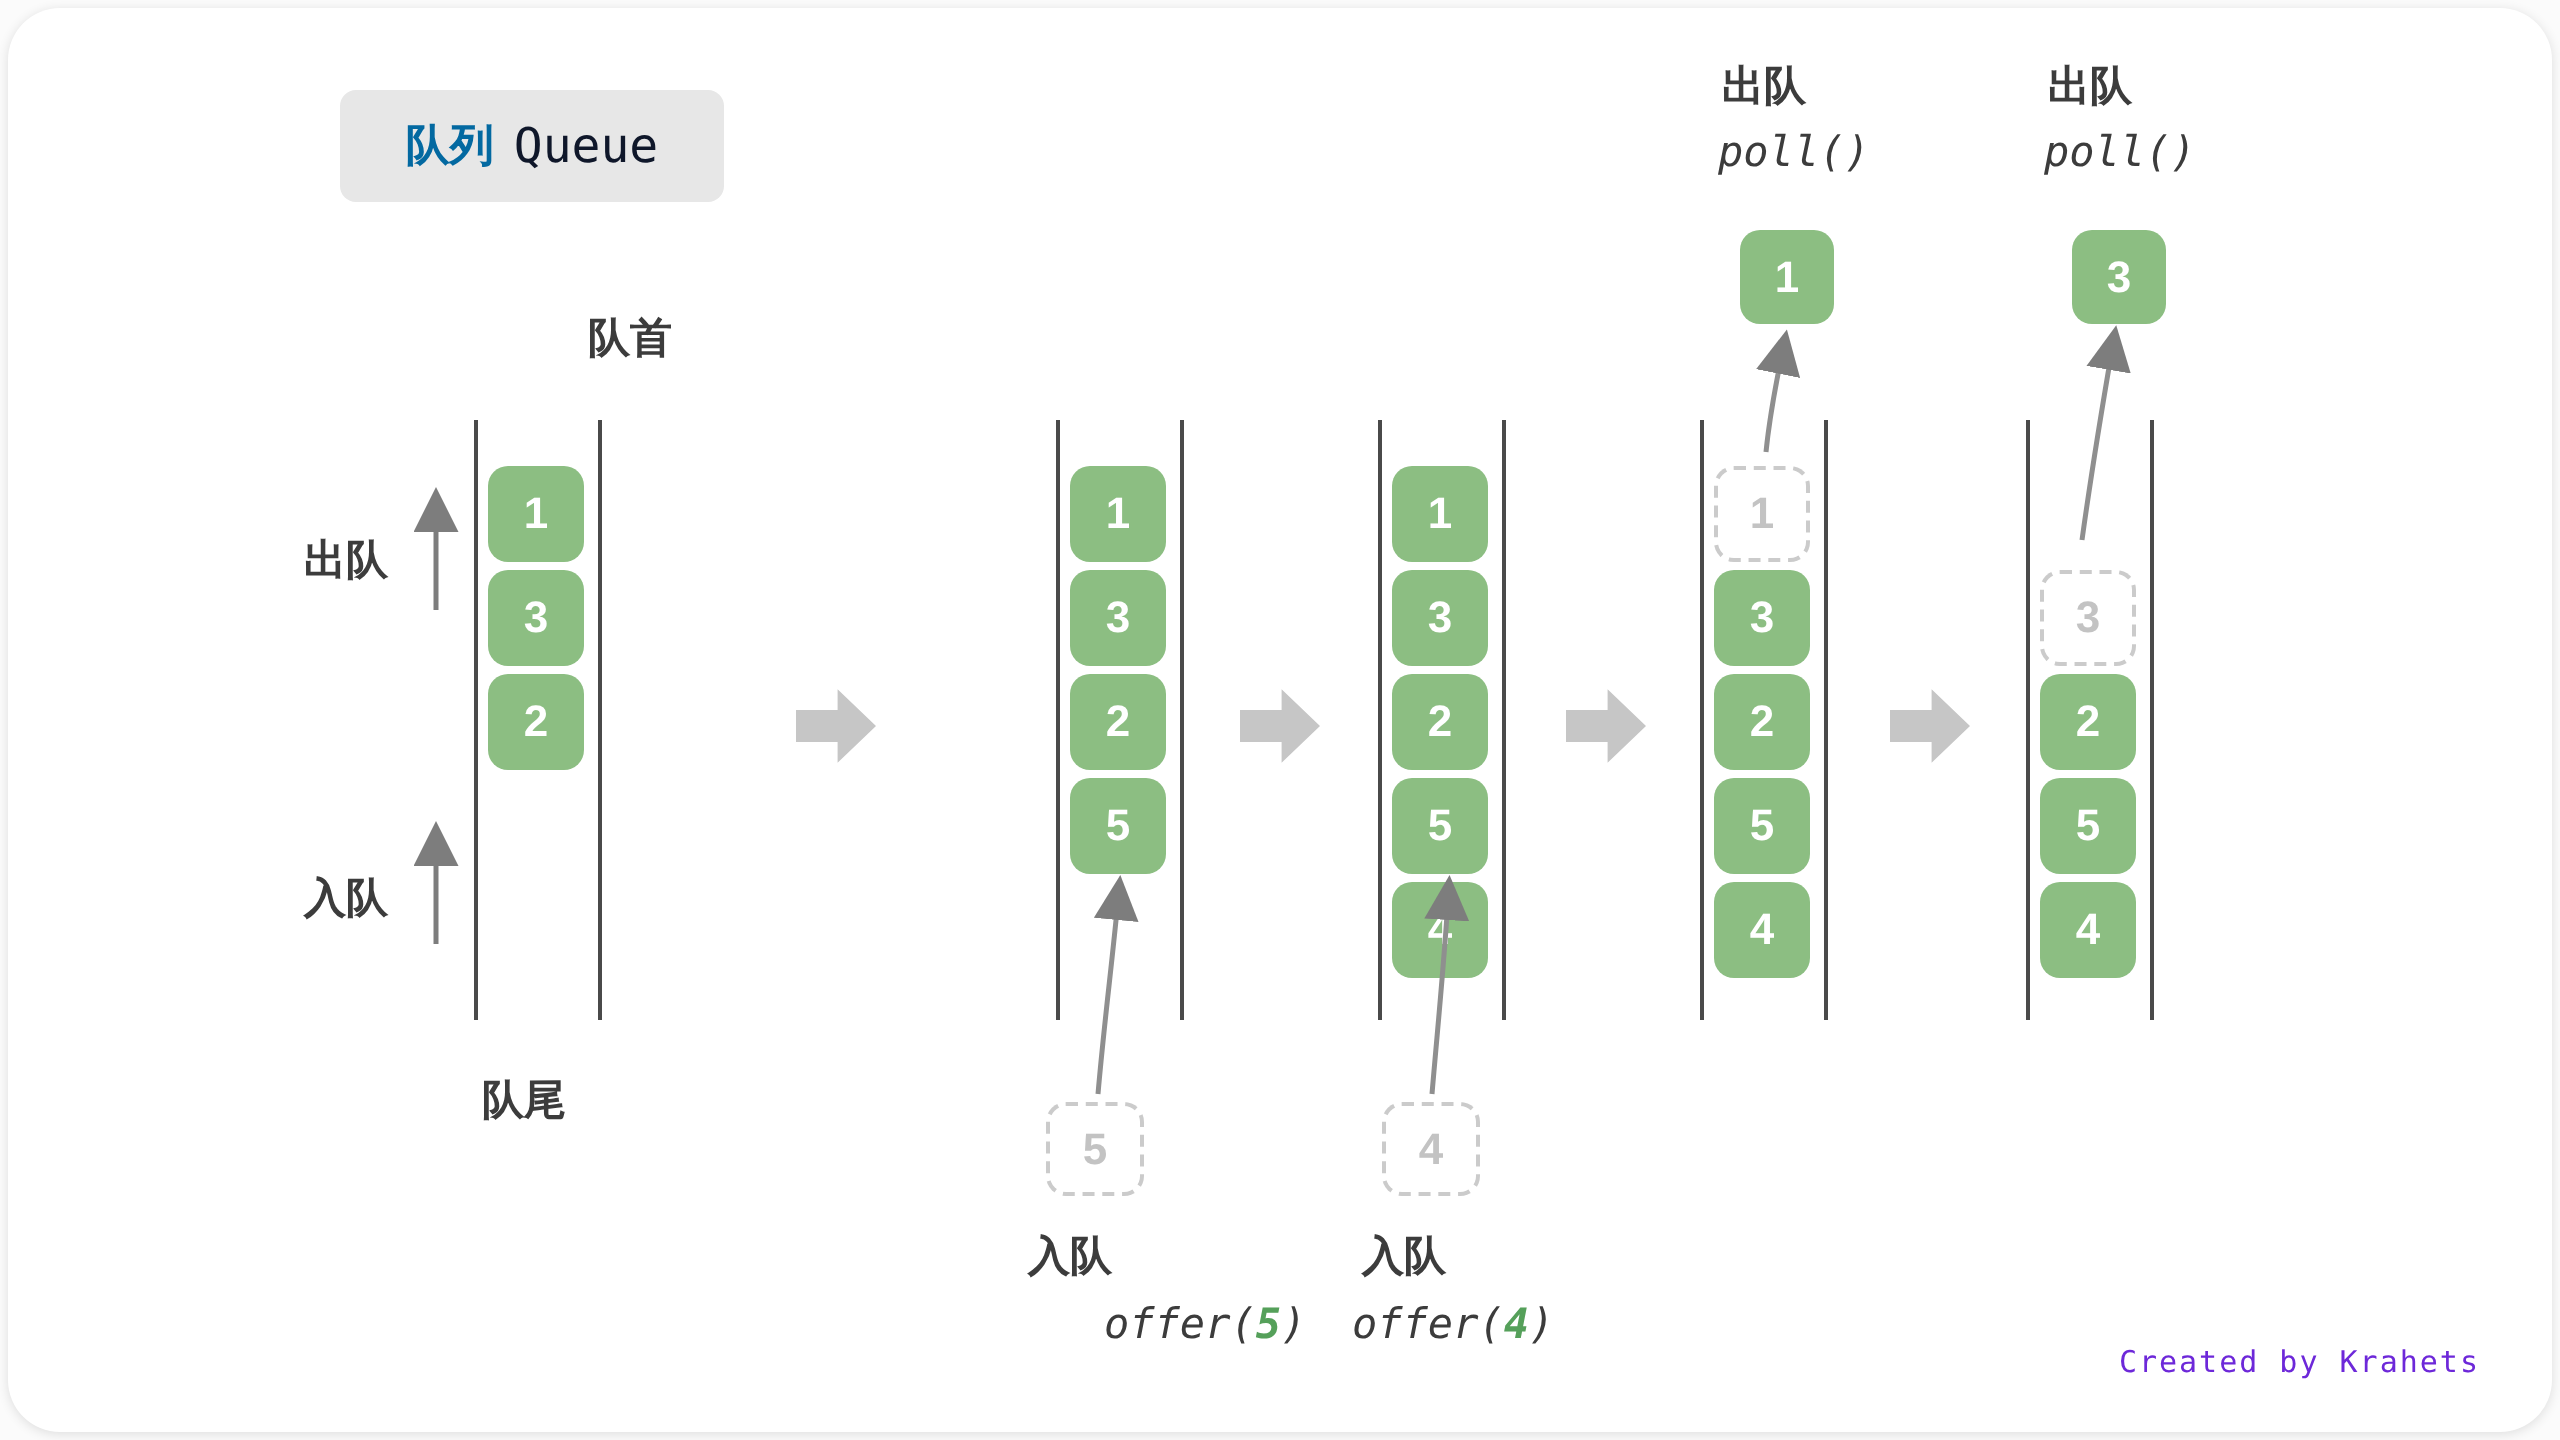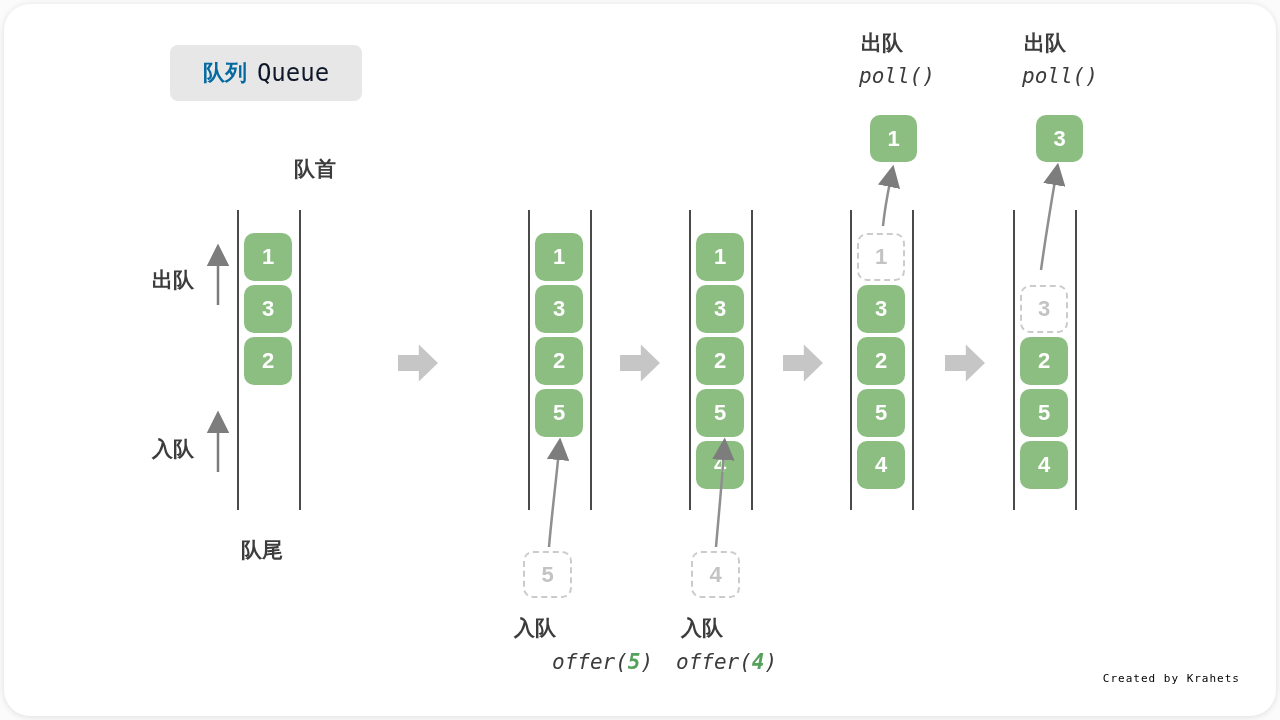--- a/index.html
+++ b/index.html
@@ -69,22 +69,22 @@
   .block-arrow {
     position: absolute;
     width: 40px; height: 40px; top: 343px;
     background: #c6c6c6;
     clip-path: polygon(0 30%, 52% 30%, 52% 4%, 100% 50%, 52% 96%, 52% 70%, 0 70%);
   }
 
   .footer {
     position: absolute;
     right: 40px; top: 672px;
-    font-size: 11px; letter-spacing: 1px;
-    color: #000000;
+    font-size: 15px; letter-spacing: 1px;
+    color: #6d28d9;
     font-family: "DejaVu Sans Mono", monospace;
   }
 
   svg.overlay {
     position: absolute; left: 0; top: 0;
     width: 1280px; height: 720px;
     pointer-events: none;
   }
 </style>
 </head>

